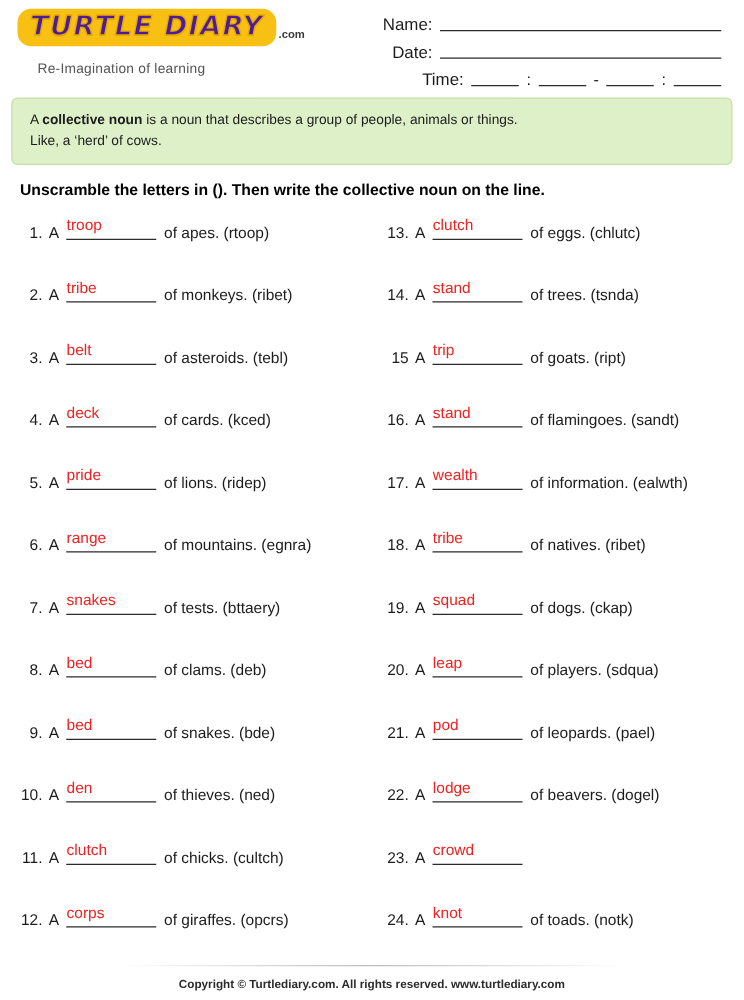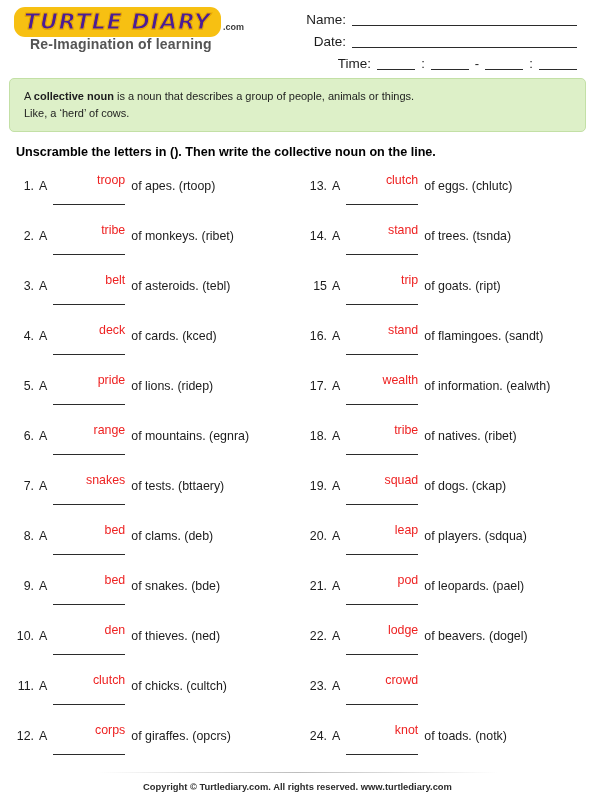--- a/index.html
+++ b/index.html
@@ -53,37 +53,36 @@
   }
   .logo-dotcom {
     font-size: 9px;
     font-weight: bold;
     color: #3b3b3b;
     margin-left: 2px;
     padding-bottom: 1px;
     margin-top: 11px;
   }
   .logo-tag {
-    font-size: 14px;
+    font-size: 11px;
     color: #555555;
-    margin-top: 3px;
+    margin-top: 16px;
     margin-left: 16px;
     letter-spacing: 0.2px;
-    font-weight: bold;
   }
 
   .fields {
     flex: 1;
     padding-top: 6px;
     padding-right: 8px;
   }
   .field-row {
     display: flex;
     justify-content: flex-end;
-    align-items: center;
+    align-items: flex-start;
     font-size: 13.5px;
     margin-bottom: 7px;
     color: #1c1c1c;
   }
   .field-label {
     width: 54px;
     text-align: right;
     margin-right: 6px;
   }
   .rule {
@@ -149,23 +148,23 @@
   }
   .q-a {
     margin-left: 5px;
     flex: none;
     padding-top: 8px;
   }
   .answer-slot {
     width: 72px;
     flex: none;
     margin: 0 6px;
-    text-align: right;
+    text-align: left;
     border-bottom: 1.3px solid #2b2b2b;
-    padding-bottom: 14px;
+    padding-bottom: 1px;
   }
   .answer {
     display: block;
     color: #ee2222;
     font-size: 12.4px;
     line-height: 1.5;
     white-space: nowrap;
   }
   .q-tail {
     flex: none;

